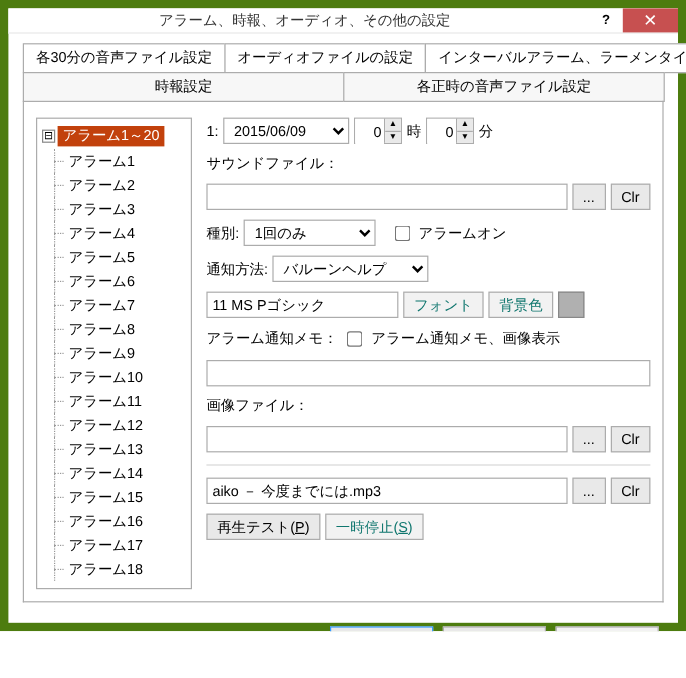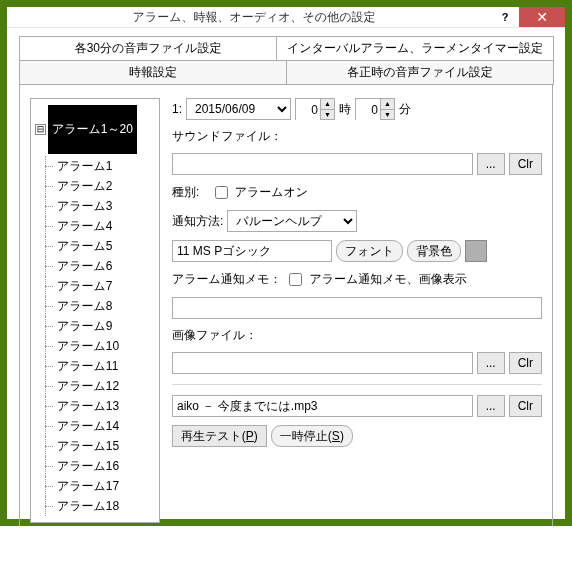--- a/index.html
+++ b/index.html
@@ -16,34 +16,34 @@
 .tab { border: 1px solid #acacac; background: #fff; padding: 3px 10px; margin-right: -1px; text-align: center; cursor: pointer; white-space: nowrap; }
 .tabrow.top .tab { flex: 1; }
 .tabrow.bot { margin-top: -1px; }
 .tabrow.bot .tab { flex: 1; }
 .tab.active { border-bottom: 1px solid #fff; z-index: 2; position: relative; }
 .tabrow.bot .tab:not(.active) { background: #f7f7f7; font-family: Liberation Serif, serif; }
 .panel { flex: 1; border: 1px solid #acacac; border-top: none; margin-top: -1px; padding: 14px 10px 10px 10px; display: flex; gap: 12px; }
 .tree { width: 130px; border: 1px solid #acacac; padding: 6px 4px; overflow: auto; background: #fff; }
 .tree-root { display: flex; align-items: center; gap: 2px; margin-bottom: 2px; }
 .tree-exp { width: 11px; height: 11px; border: 1px solid #888; display: flex; align-items: center; justify-content: center; font-size: 9px; line-height: 1; cursor: pointer; }
-.tree-root-label { background: #000000; color: #fff; padding: 16px 4px; }
+.tree-root-label { background: #c2410c; color: #fff; padding: 0 4px; }
 .tree-item { padding-left: 22px; position: relative; line-height: 20px; cursor: pointer; white-space: nowrap; }
 .tree-item::before { content: ""; position: absolute; left: 10px; top: 0; height: 100%; border-left: 1px dotted #999; }
 .tree-item::after { content: ""; position: absolute; left: 10px; top: 50%; width: 8px; border-top: 1px dotted #999; }
 .form { flex: 1; display: flex; flex-direction: column; gap: 8px; }
 .row { display: flex; align-items: center; gap: 4px; flex-wrap: wrap; }
 input[type=text], select { border: 1px solid #acacac; padding: 2px 4px; height: 22px; background: #fff; }
 .spin { width: 40px; height: 22px; border: 1px solid #acacac; display: inline-flex; }
 .spin input { border: none; width: 24px; text-align: right; padding: 0 2px; }
 .spin .btns { width: 15px; display: flex; flex-direction: column; border-left: 1px solid #acacac; }
 .spin .sbtn { flex: 1; background: #e9e9e9; font-size: 7px; display: flex; align-items: center; justify-content: center; cursor: pointer; }
 .spin .sbtn:first-child { border-bottom: 1px solid #acacac; }
 .btn { border: 1px solid #acacac; background: #e9e9e9; padding: 2px 8px; height: 22px; cursor: pointer; display: inline-flex; align-items: center; justify-content: center; }
-.btn.disabled { color: #000000; background: #f2f2f2; border-radius: 10px; }
+.btn.disabled { color: #0f766e; background: #f2f2f2; }
 .wide { flex: 1; min-width: 0; }
 .sep { height: 1px; background: #d8d8d8; margin: 2px 0; }
 input[type=checkbox] { width: 13px; height: 13px; }
 .colorbox { width: 22px; height: 22px; background: #b0b0b0; border: 1px solid #888; }
 .underline { text-decoration: underline; }
 .footer { padding: 10px 16px 14px; display: flex; justify-content: flex-end; gap: 8px; }
 .footer .btn { width: 86px; height: 24px; }
 .label { white-space: nowrap; }
 </style>
 </head>
@@ -54,20 +54,21 @@
     <div class="title">アラーム、時報、オーディオ、その他の設定</div>
     <div class="titlebtns">
       <div class="titlebtn help">?</div>
       <div class="titlebtn close">✕</div>
     </div>
   </div>
 
   <div class="content">
     <div class="tabrow top">
       <div class="tab">各30分の音声ファイル設定</div>
+      <div class="tab">オーディオファイルの設定</div>
       <div class="tab">インターバルアラーム、ラーメンタイマー設定</div>
     </div>
     <div class="tabrow bot">
       <div class="tab">時報設定</div>
       <div class="tab">各正時の音声ファイル設定</div>
     </div>
 
     <div class="panel">
       <div class="tree">
         <div class="tree-root">
@@ -122,20 +123,21 @@
             <span class="label">サウンドファイル：</span>
           </div>
         <div class="row">
           <input type="text" class="wide" value="" style="">
           <span class="btn">...</span>
           <span class="btn">Clr</span>
         </div>
 
         <div class="row">
           <span class="label">種別:</span>
+          <select style="width:110px"><option>1回のみ</option></select>
           &nbsp;<input type="checkbox" style="">
           <span class="label">アラームオン</span>
         </div>
 
         <div class="row">
           <span class="label">通知方法:</span>
           <select style="width:130px"><option>バルーンヘルプ</option></select>
         </div>
 
         <div class="row">

